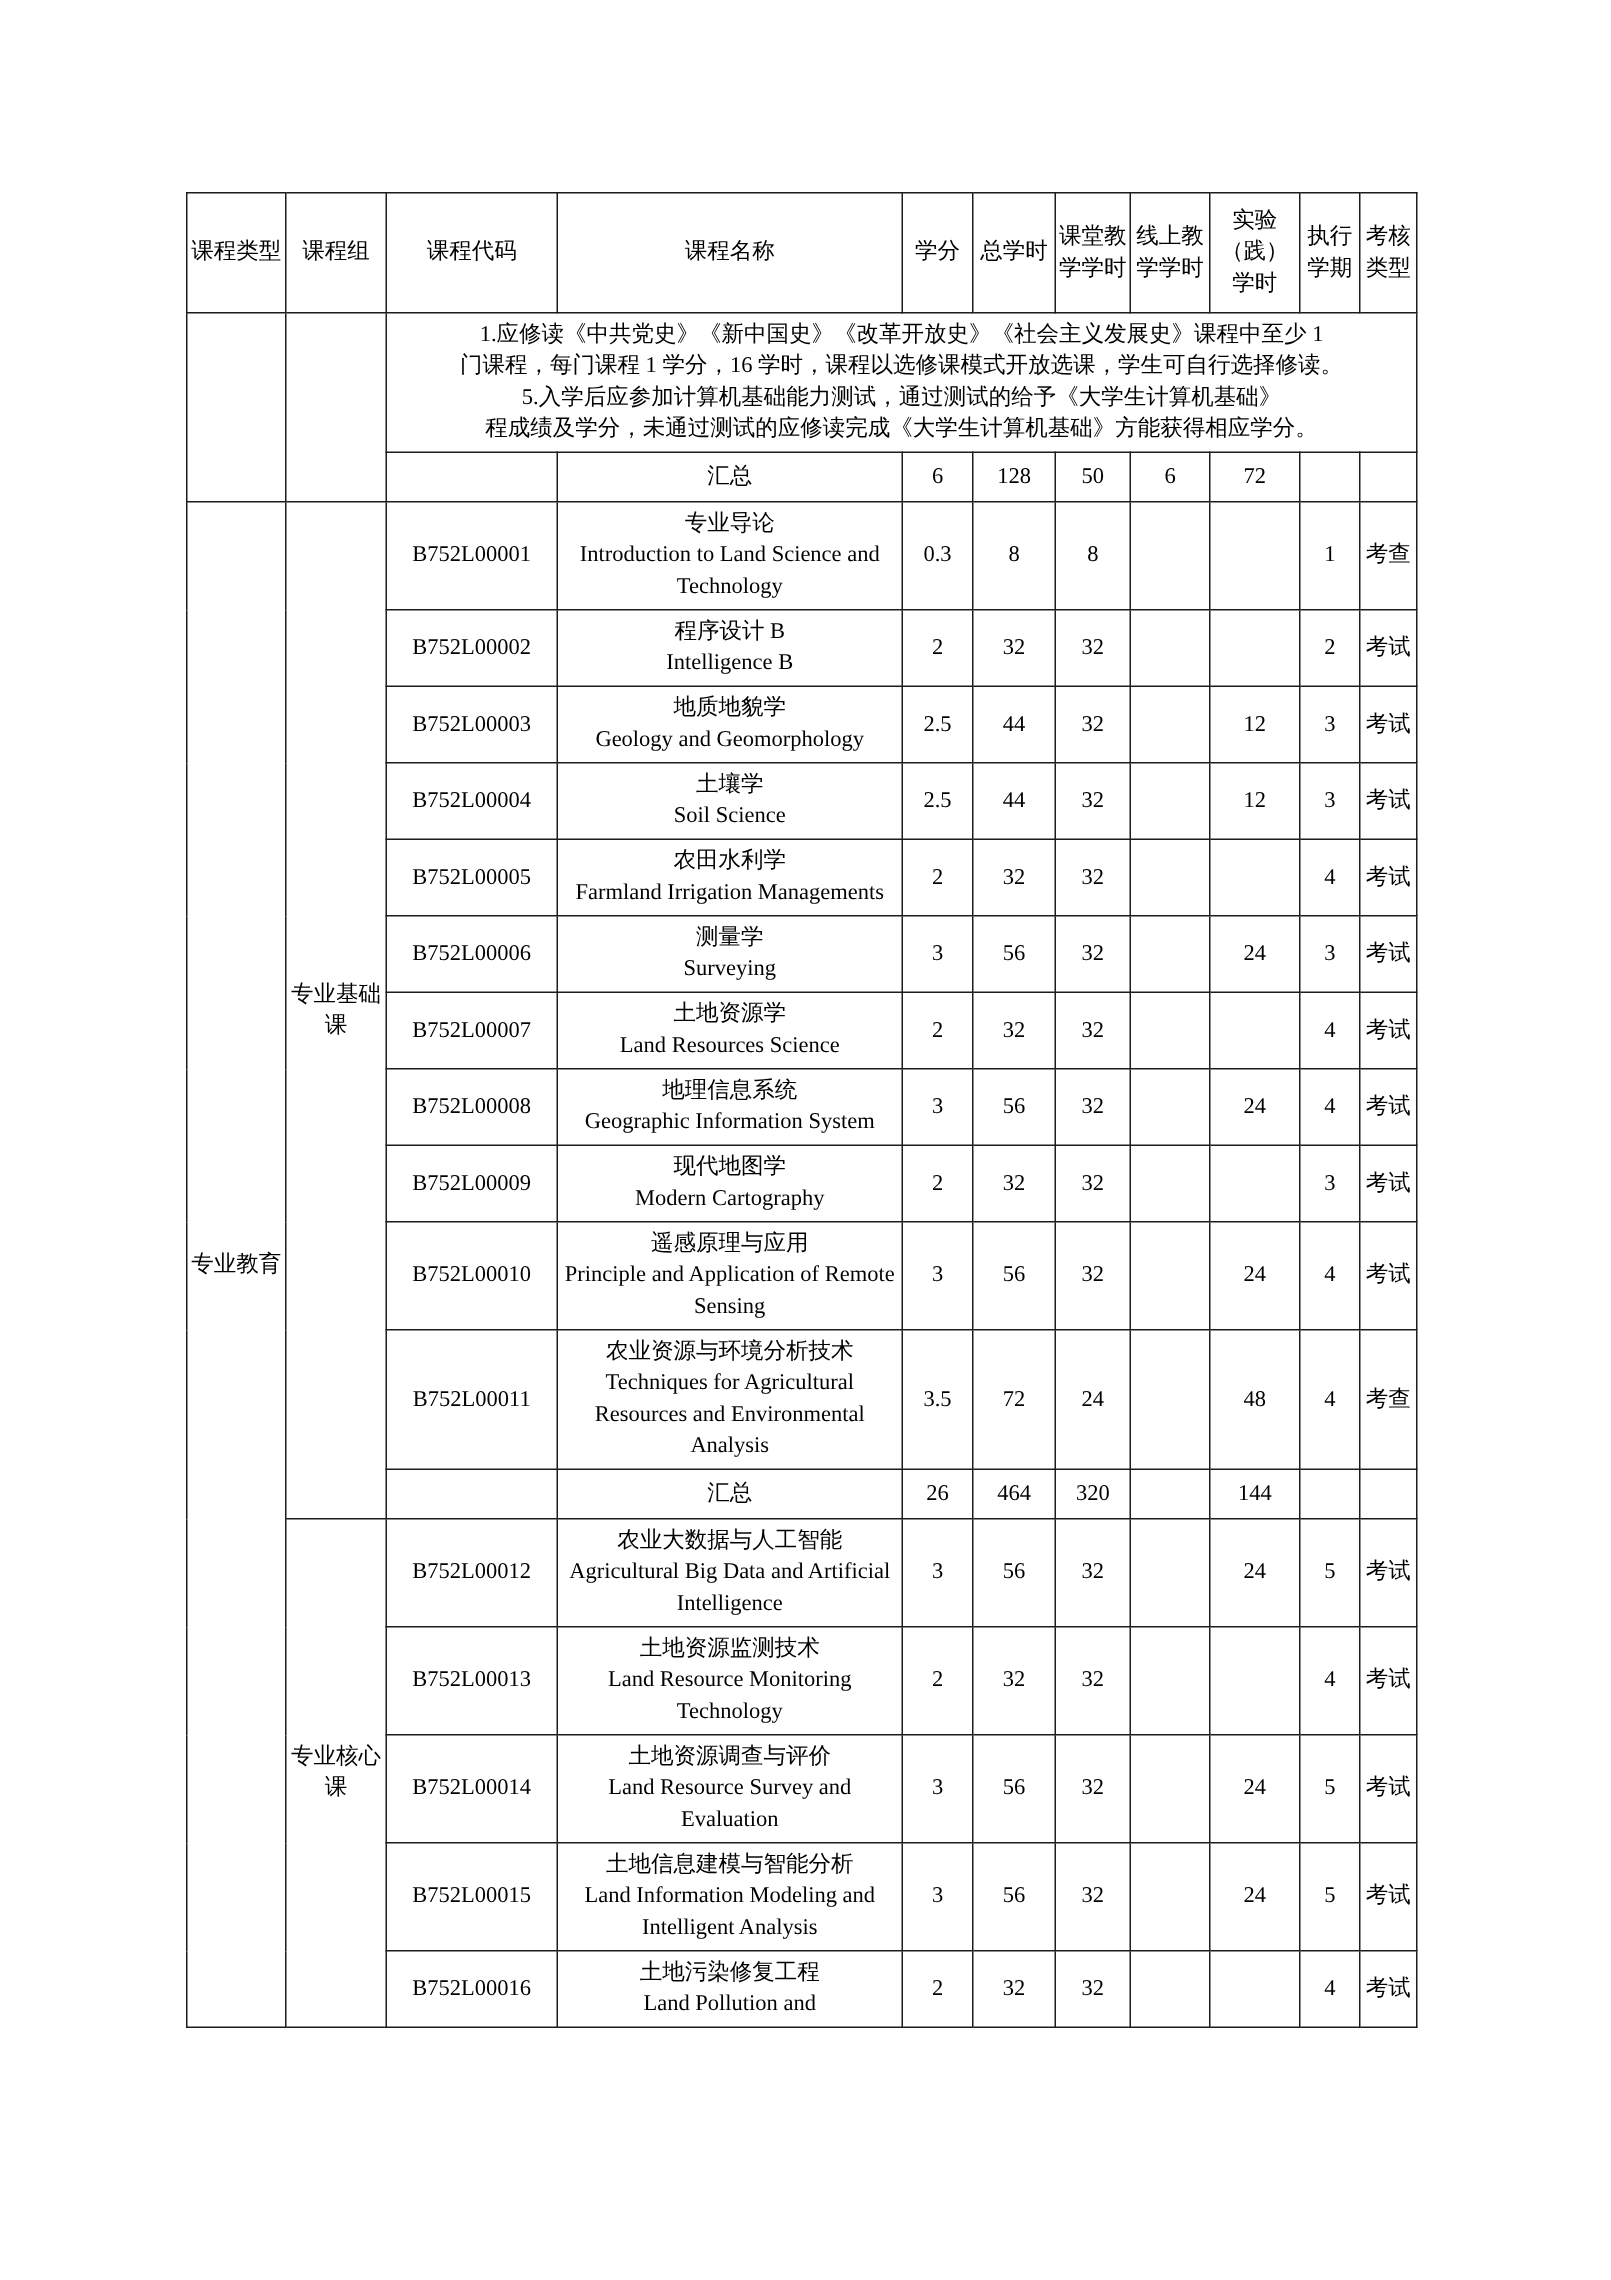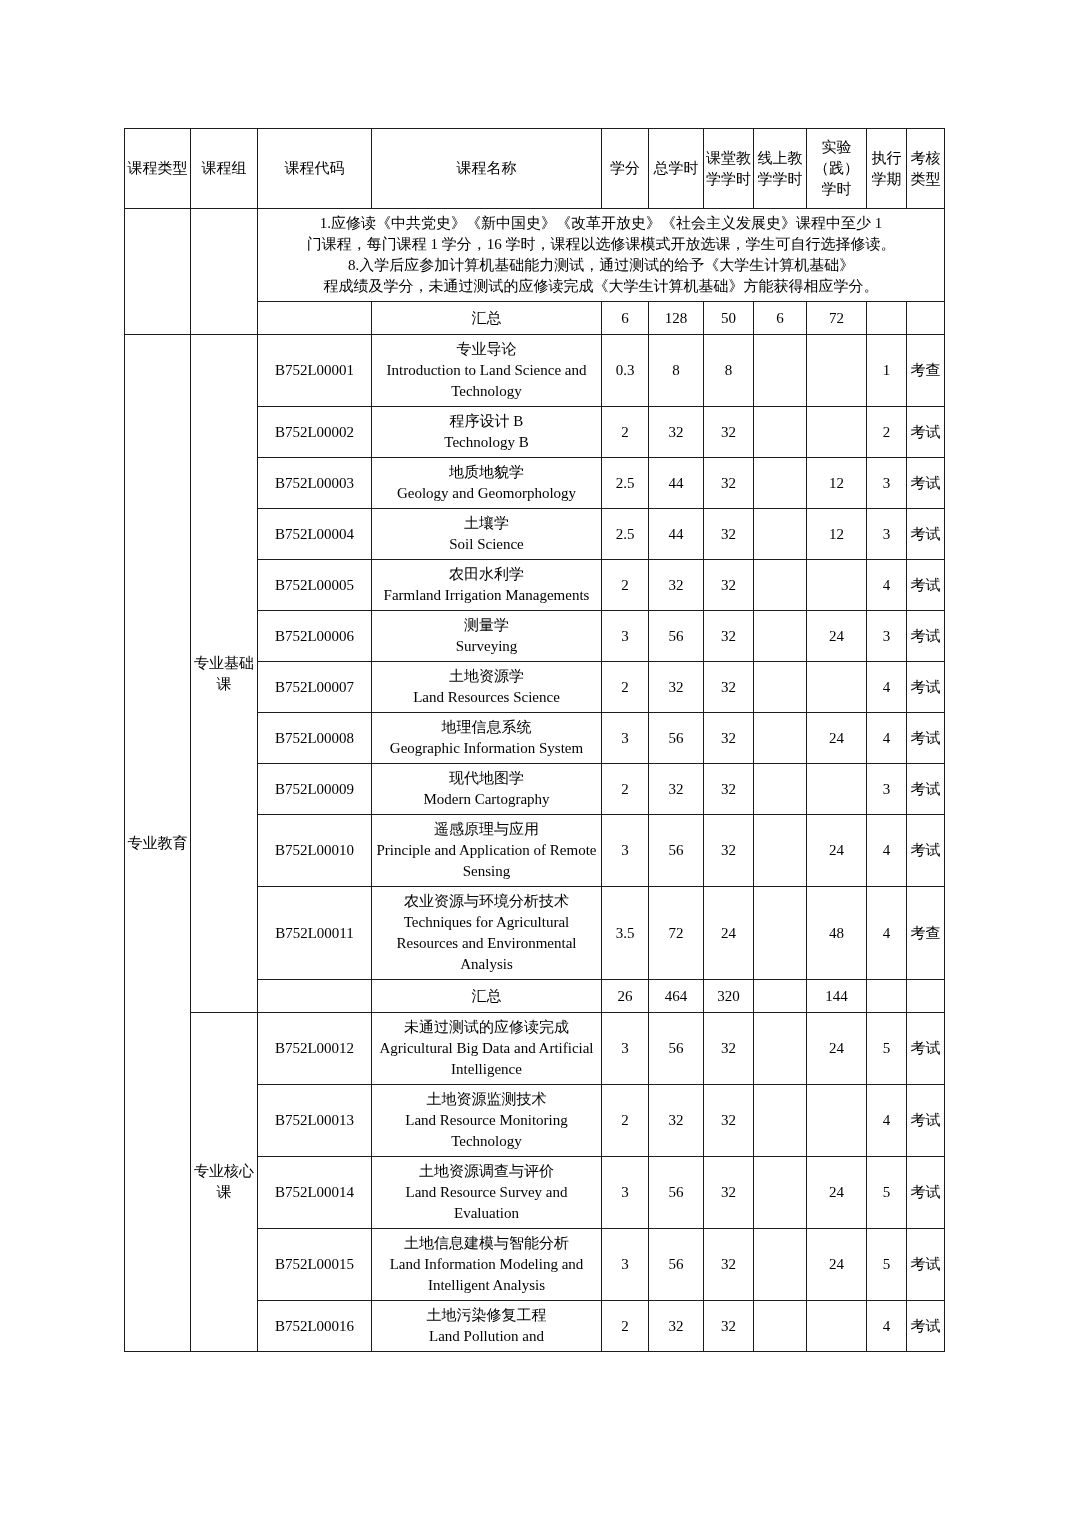--- a/index.html
+++ b/index.html
@@ -71,21 +71,21 @@
             <th>实验（践）学时</th>
             <th>执行学期</th>
             <th>考核类型</th>
           </tr>
           <tr>
             <td class="type-cell" rowspan="2"></td>
             <td class="group-cell" rowspan="2"></td>
             <td class="notes-cell" colspan="9">
               <div class="note-line">1.应修读《中共党史》《新中国史》《改革开放史》《社会主义发展史》课程中至少 1</div>
               <div class="note-line">门课程，每门课程 1 学分，16 学时，课程以选修课模式开放选课，学生可自行选择修读。</div>
-              <div class="note-line">8.入学后应参加计算机基础能力测试，通过测试的给予《大学生计算机基础》</div>
+              <div class="note-line">5.入学后应参加计算机基础能力测试，通过测试的给予《大学生计算机基础》</div>
               <div class="note-line">程成绩及学分，未通过测试的应修读完成《大学生计算机基础》方能获得相应学分。</div>
             </td>
           </tr>
           <tr class="summary-row">
             <td></td>
             <td class="sum-label">汇总</td>
             <td class="sum-cell">6</td>
             <td class="sum-cell">128</td>
             <td class="sum-cell">50</td>
             <td class="sum-cell">6</td>
@@ -106,21 +106,21 @@
             <td>8</td>
             <td></td>
             <td></td>
             <td>1</td>
             <td>考查</td>
           </tr>
           <tr>
             <td class="code-cell">B752L00002</td>
             <td class="name-cell">
               <div class="zh-line">程序设计 B</div>
-              <div class="en-line">Technology B</div>
+              <div class="en-line">Intelligence B</div>
             </td>
             <td>2</td>
             <td>32</td>
             <td>32</td>
             <td></td>
             <td></td>
             <td>2</td>
             <td>考试</td>
           </tr>
           <tr>
@@ -257,21 +257,21 @@
             <td class="sum-cell">320</td>
             <td class="sum-cell"></td>
             <td class="sum-cell">144</td>
             <td class="sum-cell"></td>
             <td class="sum-cell"></td>
           </tr>
           <tr>
             <td class="group-cell" rowspan="5">专业核心课</td>
             <td class="code-cell">B752L00012</td>
             <td class="name-cell">
-              <div class="zh-line">未通过测试的应修读完成</div>
+              <div class="zh-line">农业大数据与人工智能</div>
               <div class="en-line">Agricultural Big Data and Artificial Intelligence</div>
             </td>
             <td>3</td>
             <td>56</td>
             <td>32</td>
             <td></td>
             <td>24</td>
             <td>5</td>
             <td>考试</td>
           </tr>

